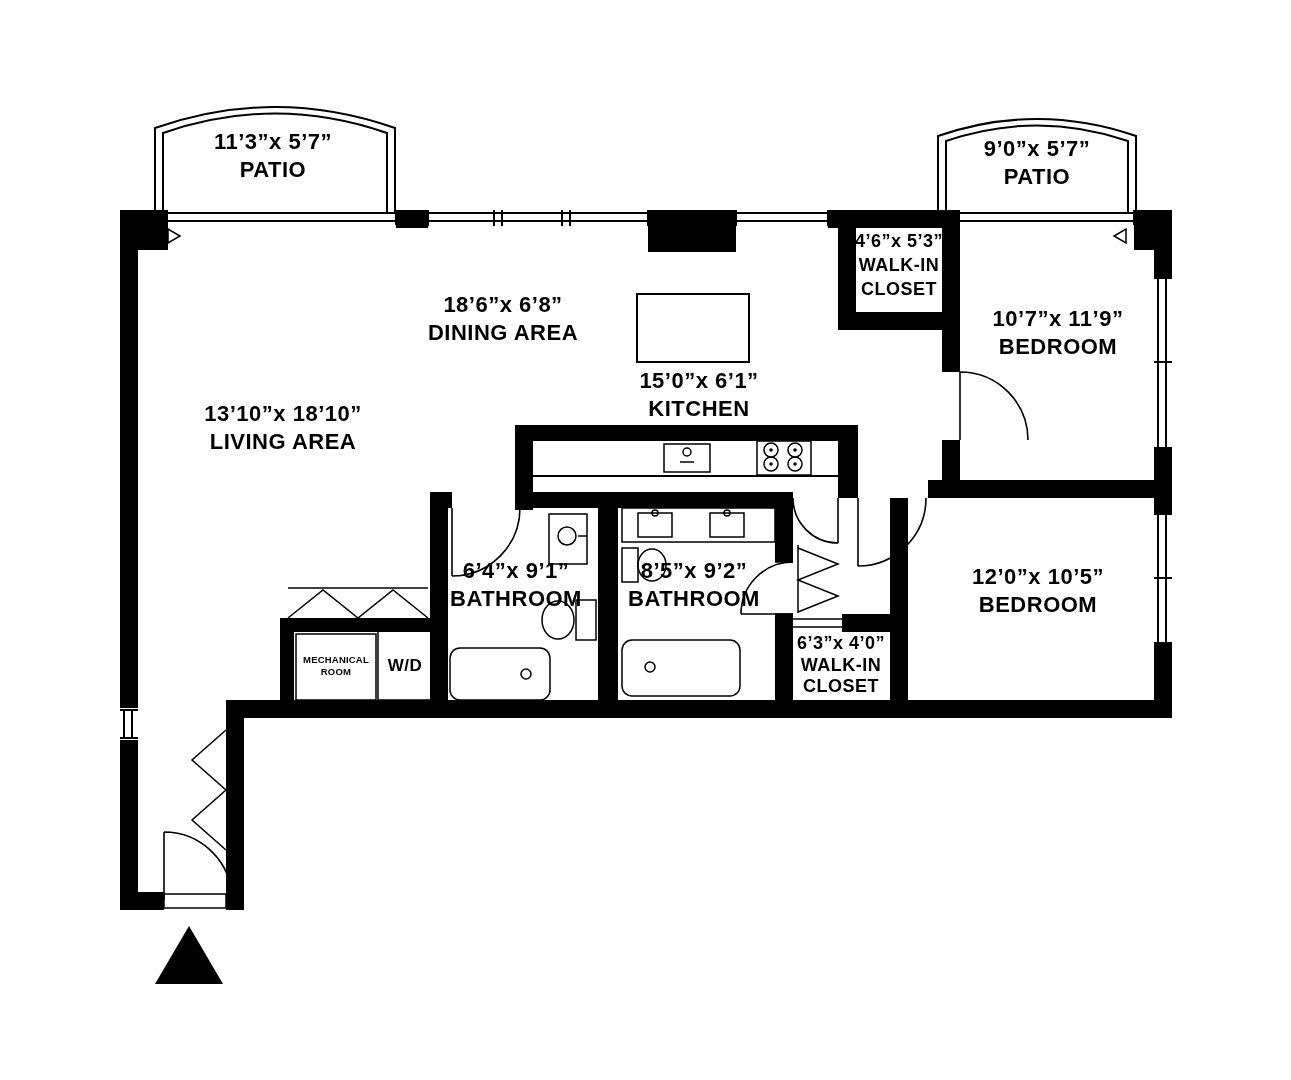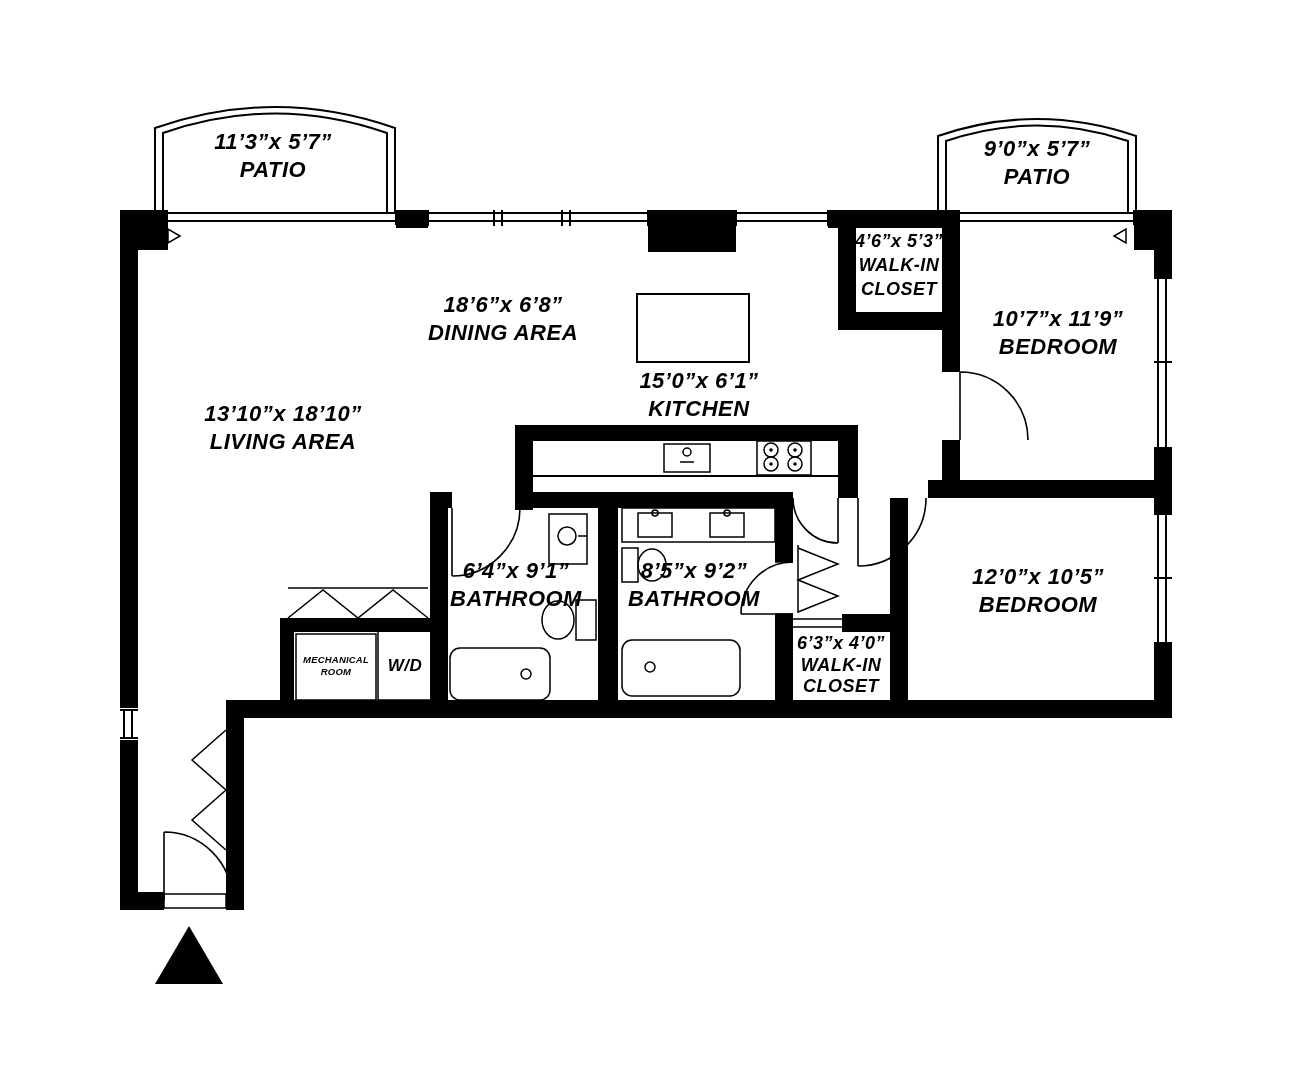--- a/index.html
+++ b/index.html
@@ -1,18 +1,18 @@
 <!DOCTYPE html>
 <html style="--wall: #000000;"><head>
 <meta charset="utf-8">
 <title>Floor Plan</title>
 <style>
   html,body{margin:0;padding:0;background:#fff;}
   .stage{position:relative;width:1291px;height:1080px;background:#fff;overflow:hidden;
-         font-family:"Liberation Sans", sans-serif;font-style:italic;}
+         font-family:"Liberation Sans", sans-serif;}
   svg{display:block;}
   svg text{font-family:"Liberation Sans", sans-serif;fill:#000;font-weight:600;
            letter-spacing:.5px;text-anchor:middle;}
   .t-room{font-size:22px;}
   .t-small{font-size:18px;}
   .t-tiny{font-size:9.5px;letter-spacing:.2px;}
   .t-wd{font-size:17px;}
   .wall{fill:var(--wall,#000);stroke:none;}
   .thin{fill:none;stroke:var(--wall,#000);stroke-width:2;}
   .thin15{fill:none;stroke:var(--wall,#000);stroke-width:1.5;}

